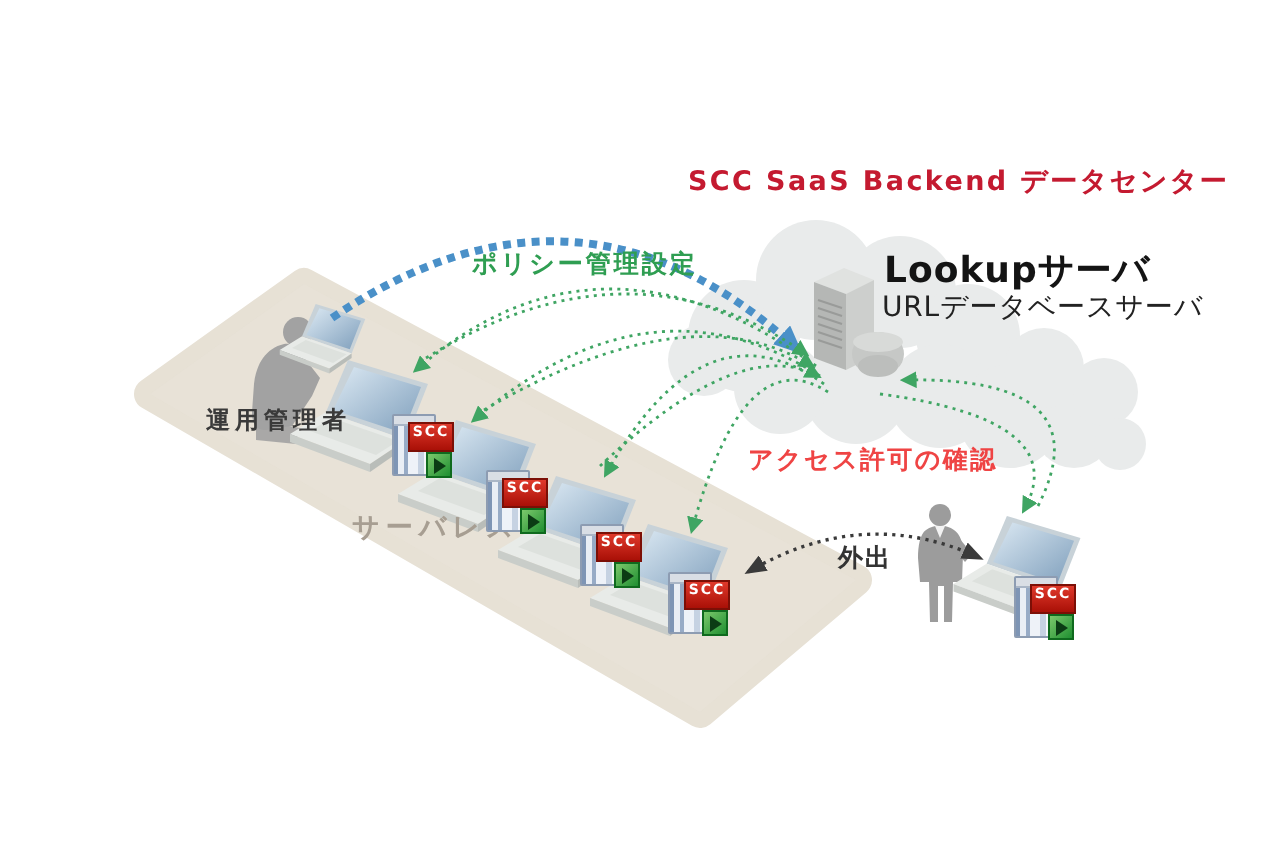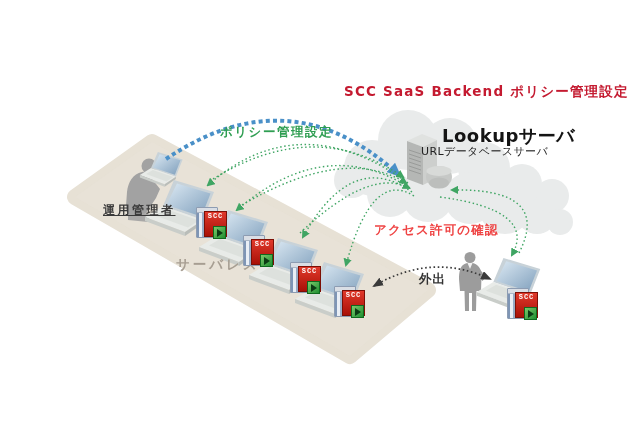--- a/index.html
+++ b/index.html
@@ -2,35 +2,35 @@
 <html><head>
 <meta charset="utf-8">
 <style>
   html,body{margin:0;padding:0;background:#fff;}
   .stage{position:relative;width:640px;height:426px;background:#ffffff;overflow:hidden;
          font-family:"DejaVu Sans","Liberation Sans",sans-serif;}
   .stage svg.scene{position:absolute;left:0;top:0;}
   .lbl{position:absolute;white-space:nowrap;line-height:1.15;}
   .lbl-title{left:344px;top:84px;font-size:13.5px;font-weight:700;color:#c41a30;letter-spacing:1.2px;}
   .lbl-server{left:442px;top:126px;font-size:18px;font-weight:700;color:#141414;letter-spacing:.5px;}
-  .lbl-serversub{left:421px;top:146px;font-size:11px;color:#222;letter-spacing:.4px;}
-  .lbl-policy{left:220px;top:125px;font-size:12.5px;font-weight:600;color:#2f9e52;letter-spacing:1.5px;}
+  .lbl-serversub{left:441px;top:146px;font-size:14px;color:#222;letter-spacing:.4px;}
+  .lbl-policy{left:236px;top:125px;font-size:12.5px;font-weight:600;color:#2f9e52;letter-spacing:1.5px;}
   .lbl-access{left:374px;top:223px;font-size:12.5px;font-weight:600;color:#ef4444;letter-spacing:1.2px;}
-  .lbl-admin{left:103px;top:204px;font-size:12px;font-weight:600;color:#3a3a3a;letter-spacing:2.5px;text-decoration:underline;}
+  .lbl-admin{left:103px;top:204px;font-size:12px;font-weight:600;color:#3a3a3a;letter-spacing:2.5px;}
   .lbl-serverless{left:176px;top:257px;font-size:13.5px;font-weight:600;color:#a79e92;letter-spacing:3px;}
   .lbl-outside{left:419px;top:272px;font-size:12.5px;font-weight:600;color:#333;letter-spacing:1px;}
   
   .scc{position:absolute;width:31px;height:35px;}
   .scc .box{position:absolute;left:0;top:3px;width:20px;height:29px;border:1px solid #8d9cb2;border-radius:1px;
     background:linear-gradient(90deg,#7e95b5 0,#7e95b5 2px,#e9eef5 2px,#e9eef5 5px,#97abc6 5px,#97abc6 7px,
     #eef2f8 7px,#eef2f8 12px,#c6d2e2 12px,#c6d2e2 15px,#f3f6fa 15px);}
   .scc .box .lid{position:absolute;left:0;top:0;width:100%;height:4px;background:#d9dee5;border-bottom:1px solid #aab6c6;}
-  .scc .red{position:absolute;right:0;top:7px;width:23px;height:26px;box-sizing:border-box;
+  .scc .red{position:absolute;right:0;top:7px;width:23px;height:15px;box-sizing:border-box;
     background:linear-gradient(180deg,#e0392b,#a91007);border:1px solid #7c0f06;
-    color:#fff;font-size:7px;font-weight:700;text-align:center;line-height:9px;letter-spacing:1px;font-family:Liberation Mono, monospace;}
+    color:#fff;font-size:7px;font-weight:700;text-align:center;line-height:9px;letter-spacing:1px;}
   .scc .green{position:absolute;right:1px;bottom:0;width:13px;height:13px;box-sizing:border-box;
     background:linear-gradient(135deg,#7cc96c,#1f8f31);border:1px solid #0f6a1e;}
   .scc .tri{position:absolute;left:3px;top:2px;width:0;height:0;
     border-left:6px solid #0b3c14;border-top:4px solid transparent;border-bottom:4px solid transparent;}
 </style>
 </head>
 <body>
 
 <div class="stage">
 
@@ -138,21 +138,21 @@
       <path d="M213,179 Q315,116 403,177" marker-end="url(#mGreen)"></path>
       <path d="M242,205 Q345,145 406,183" marker-end="url(#mGreen)"></path>
       <path d="M300,233 Q370,167 409,188" marker-end="url(#mGreen)"></path>
       <path d="M440,197 Q537,210 512,255" marker-end="url(#mGreen)"></path>
       <path d="M519,253 Q552,188 452,190" marker-end="url(#mGreen)"></path>
     </g>
 
     <path d="M374,286 Q432,252 490,279" fill="none" stroke="#3a3a3a" stroke-width="1.7" stroke-dasharray="1.6 2.6" marker-start="url(#mBlackS)" marker-end="url(#mBlack)"></path>
   </svg>
 
-  <div class="lbl lbl-title">SCC SaaS Backend ポリシー管理設定</div>
+  <div class="lbl lbl-title">SCC SaaS Backend データセンター</div>
   <div class="lbl lbl-server">Lookupサーバ</div>
   <div class="lbl lbl-serversub">URLデータベースサーバ</div>
   <div class="lbl lbl-policy">ポリシー管理設定</div>
   <div class="lbl lbl-access">アクセス許可の確認</div>
   <div class="lbl lbl-admin">運用管理者</div>
   <div class="lbl lbl-serverless">サーバレス</div>
   <div class="lbl lbl-outside">外出</div>
 
   <div class="scc" style="left:196px;top:204px;">
     <div class="box">

